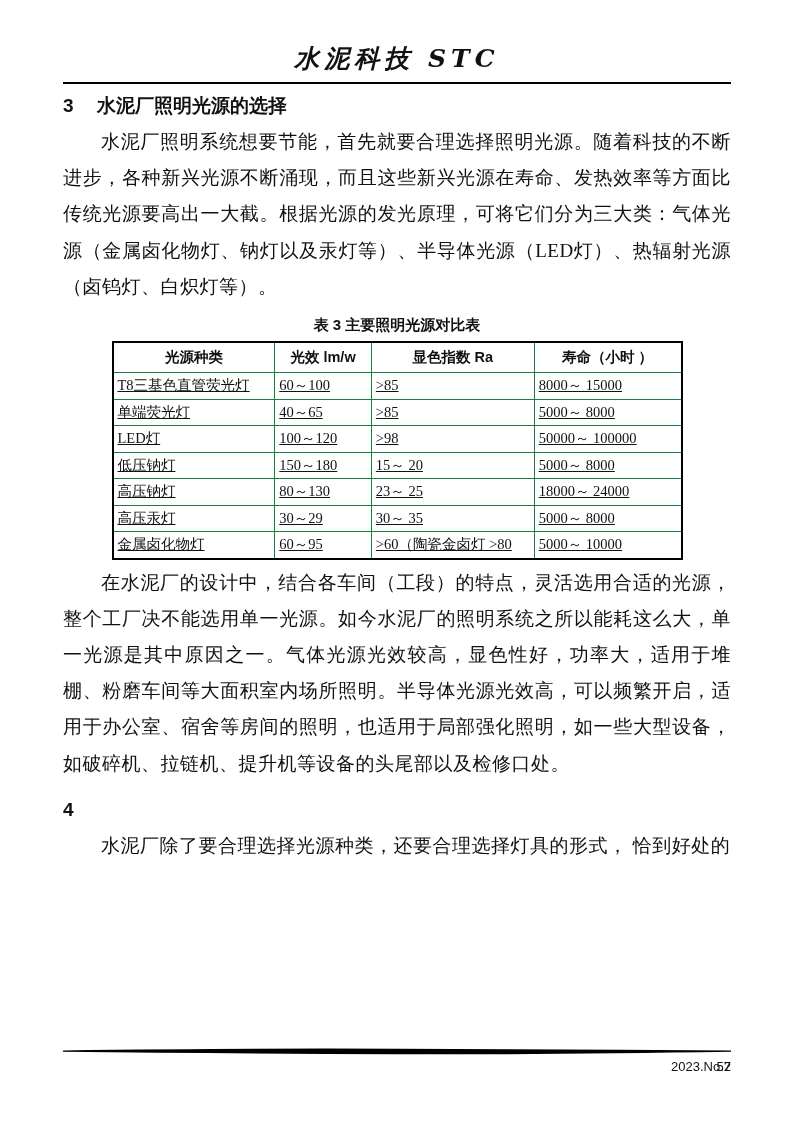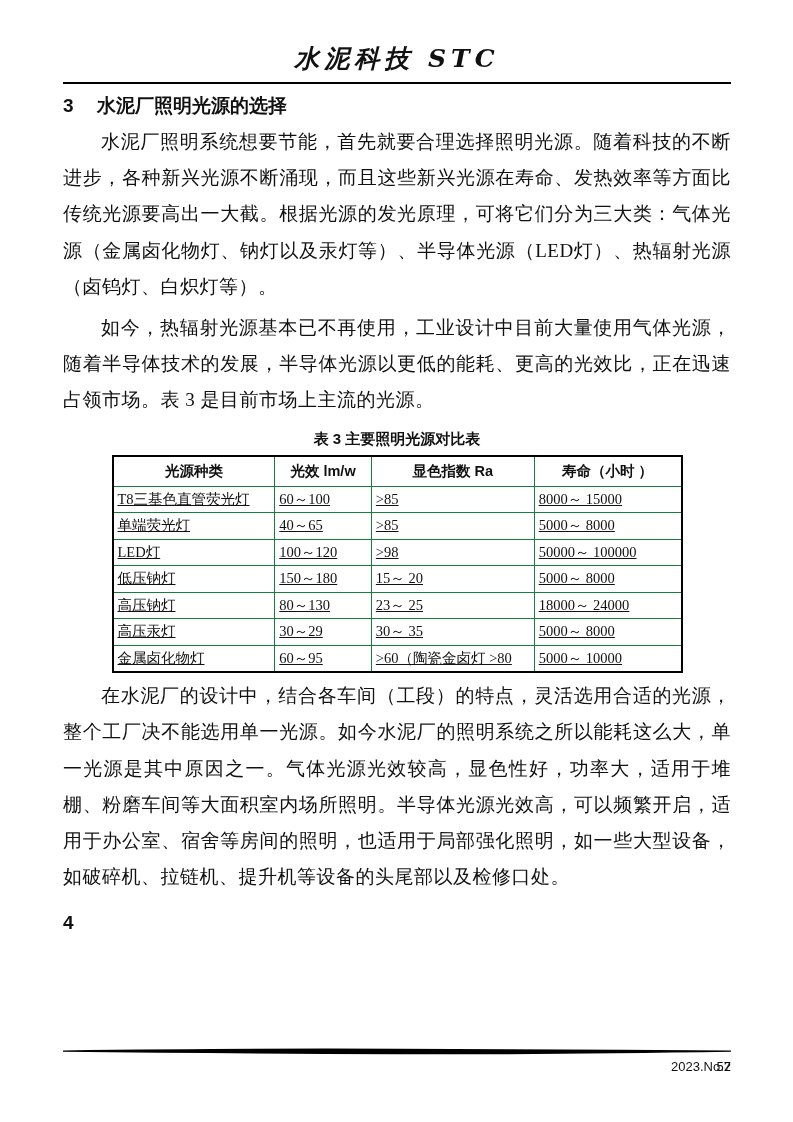--- a/index.html
+++ b/index.html
@@ -116,21 +116,20 @@
 
     <div class="journal-title">水泥科技 STC</div>
     <hr class="header-rule">
 
     <div class="section-heading">
       <span class="sec-num">3</span>
       <span>水泥厂照明光源的选择</span>
     </div>
 
     <p class="body-para">水泥厂照明系统想要节能，首先就要合理选择照明光源。随着科技的不断进步，各种新兴光源不断涌现，而且这些新兴光源在寿命、发热效率等方面比传统光源要高出一大截。根据光源的发光原理，可将它们分为三大类：气体光源（金属卤化物灯、钠灯以及汞灯等）、半导体光源（LED灯）、热辐射光源（卤钨灯、白炽灯等）。</p>
-    <p class="body-para">如今，热辐射光源基本已不再使用，工业设计中目前大量使用气体光源，随着半导体技术的发展，半导体光源以更低的能耗、更高的光效比，正在迅速占领市场。表 3 是目前市场上主流的光源。</p>
 
     <div class="table-caption">表 3  主要照明光源对比表</div>
 
     <table class="data-table">
       <thead>
         <tr>
           <th class="col-type">光源种类</th>
           <th class="col-eff">光效 lm/w</th>
           <th class="col-cri">显色指数 Ra</th>
           <th class="col-life">寿命（小时 ）</th>
@@ -181,20 +180,21 @@
         </tr>
       </tbody>
     </table>
 
     <p class="body-para">在水泥厂的设计中，结合各车间（工段）的特点，灵活选用合适的光源，整个工厂决不能选用单一光源。如今水泥厂的照明系统之所以能耗这么大，单一光源是其中原因之一。气体光源光效较高，显色性好，功率大，适用于堆棚、粉磨车间等大面积室内场所照明。半导体光源光效高，可以频繁开启，适用于办公室、宿舍等房间的照明，也适用于局部强化照明，如一些大型设备，如破碎机、拉链机、提升机等设备的头尾部以及检修口处。</p>
 
     <div class="section-heading" style="margin-top:14px;">
       <span class="sec-num">4</span>
     </div>
 
+    <p class="body-para">水泥厂除了要合理选择光源种类，还要合理选择灯具的形式， 恰到好处的</p>
   </div>
 
   <div class="footer">
     <svg class="footer-rule-svg" width="668" height="8" viewBox="0 0 668 8" aria-hidden="true">
       <path d="M0,2.4 Q200,0 334,0.8 Q500,1.6 668,2.6 L668,3.8 Q480,6.8 334,6.2 Q160,5.6 0,3.8 Z" fill="#000000"></path>
     </svg>
     <div class="footer-text">
       <span class="page-number">57</span>
       <span class="issue-number">2023.No.2</span>
     </div>

